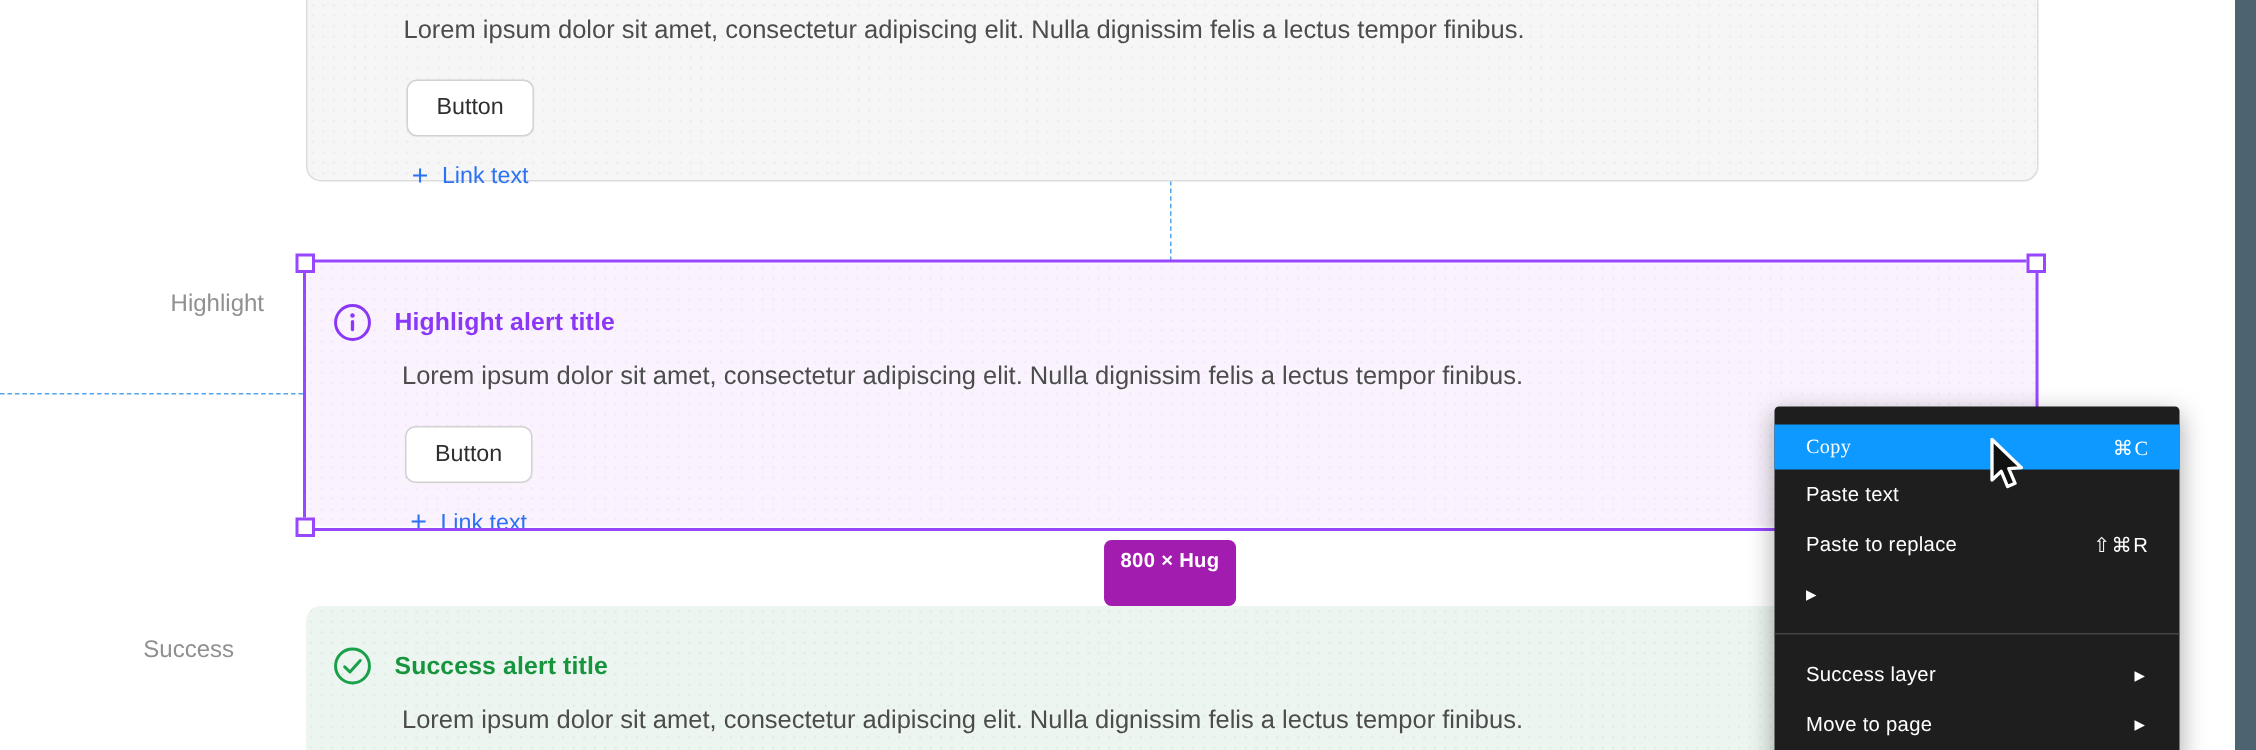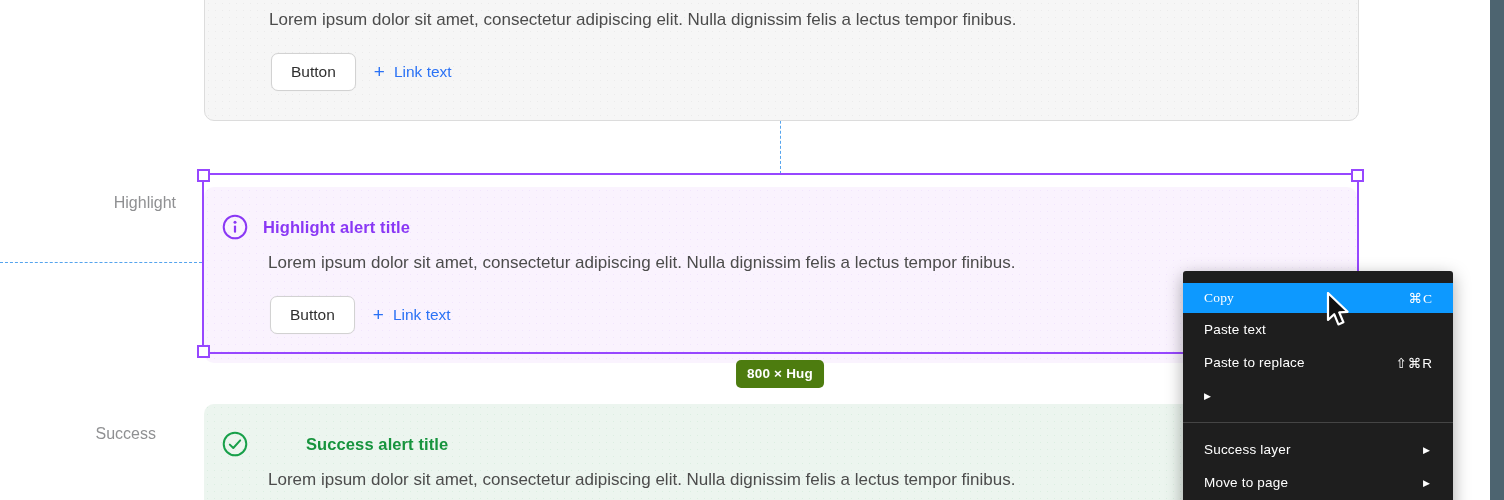--- a/index.html
+++ b/index.html
@@ -19,52 +19,52 @@
   .side-label.lb-highlight{top:194px;padding-left:20px;}
   .side-label.lb-success{top:425px;}
 
   
   .card{position:absolute;left:204px;width:1153px;height:176px;border-radius:10px;z-index:10;}
   .card.neutral{top:-57px;background:#f6f6f6;border:1px solid #dcdcdc;
     background-image:radial-gradient(rgba(0,0,0,0.045) 0.8px, transparent 0.9px);
     background-size:7px 7px;}
   .card.highlight{top:175px;background:#faf3fe;
     background-image:radial-gradient(rgba(138,56,245,0.07) 0.8px, transparent 0.9px);
-    background-size:7px 7px;margin-top:12px;}
+    background-size:7px 7px;}
   .card.success{top:404px;background:#ecf5ef;
     background-image:radial-gradient(rgba(24,153,62,0.08) 0.8px, transparent 0.9px);
     background-size:7px 7px;}
 
   .title-row{position:absolute;left:18px;top:27px;display:flex;align-items:center;gap:15px;}
   .alert-title{font-size:16.5px;font-weight:bold;letter-spacing:.1px;}
   .card.highlight .alert-title{color:#8a38f5;}
-  .card.success .alert-title{color:#17943e;margin-left:43px;}
+  .card.success .alert-title{color:#17943e;}
   .alert-icon{width:26px;height:26px;display:block;}
 
   .card-body{position:absolute;left:64px;top:66px;font-size:17px;color:#4c4c4c;
              white-space:nowrap;}
-  .actions{position:absolute;left:66px;top:109px;display:flex;align-items:center;gap:18px;}
+  .actions{position:absolute;left:66px;top:109px;display:flex;align-items:center;gap:18px;flex-direction:column;}
   .btn{height:36px;padding:0 19px;background:#ffffff;border:1px solid #d2d2d2;
        border-radius:7px;font-size:15.5px;color:#2f2f2f;font-family:inherit;
        display:flex;align-items:center;box-shadow:0 0 0 0.5px rgba(0,0,0,0.02);}
   .link{display:flex;align-items:center;gap:9px;color:#2b72f5;cursor:default;}
   .link .plus{font-size:19px;line-height:1;font-weight:400;margin-top:-1px;}
   .link .link-label{font-size:15.5px;font-weight:500;}
 
   
   .sel-outline{position:absolute;left:202px;top:173px;width:1153px;height:177px;
                border:2px solid #9747ff;z-index:20;pointer-events:none;}
   .sel-handle{position:absolute;width:9px;height:9px;background:#ffffff;
               border:2px solid #9747ff;z-index:21;}
   .sh-tl{left:197px;top:169px;} .sh-tr{left:1351px;top:169px;}
   .sh-bl{left:197px;top:345px;} .sh-br{left:1351px;top:345px;}
 
   
   .size-badge{position:absolute;left:780px;top:360px;transform:translateX(-50%);
-              height:28px;line-height:28px;padding:0 11px;background:#4d7c0f;
+              height:44px;line-height:28px;padding:0 11px;background:#a21caf;
               border-radius:5px;color:#ffffff;font-size:13.5px;font-weight:bold;
               letter-spacing:.2px;z-index:30;}
 
   
   .menu{position:absolute;left:1183px;top:271px;width:270px;height:400px;
         background:#1e1e1e;border-radius:3px;padding-top:12px;z-index:60;
         box-shadow:0 5px 17px rgba(0,0,0,0.35);}
   .menu-item{height:33px;display:flex;align-items:center;
              padding:0 20px 0 21px;color:#ffffff;font-size:13.5px;}
   .menu-item.highlighted{height:30px;background:#0d99ff;font-family:Liberation Serif, serif;}

